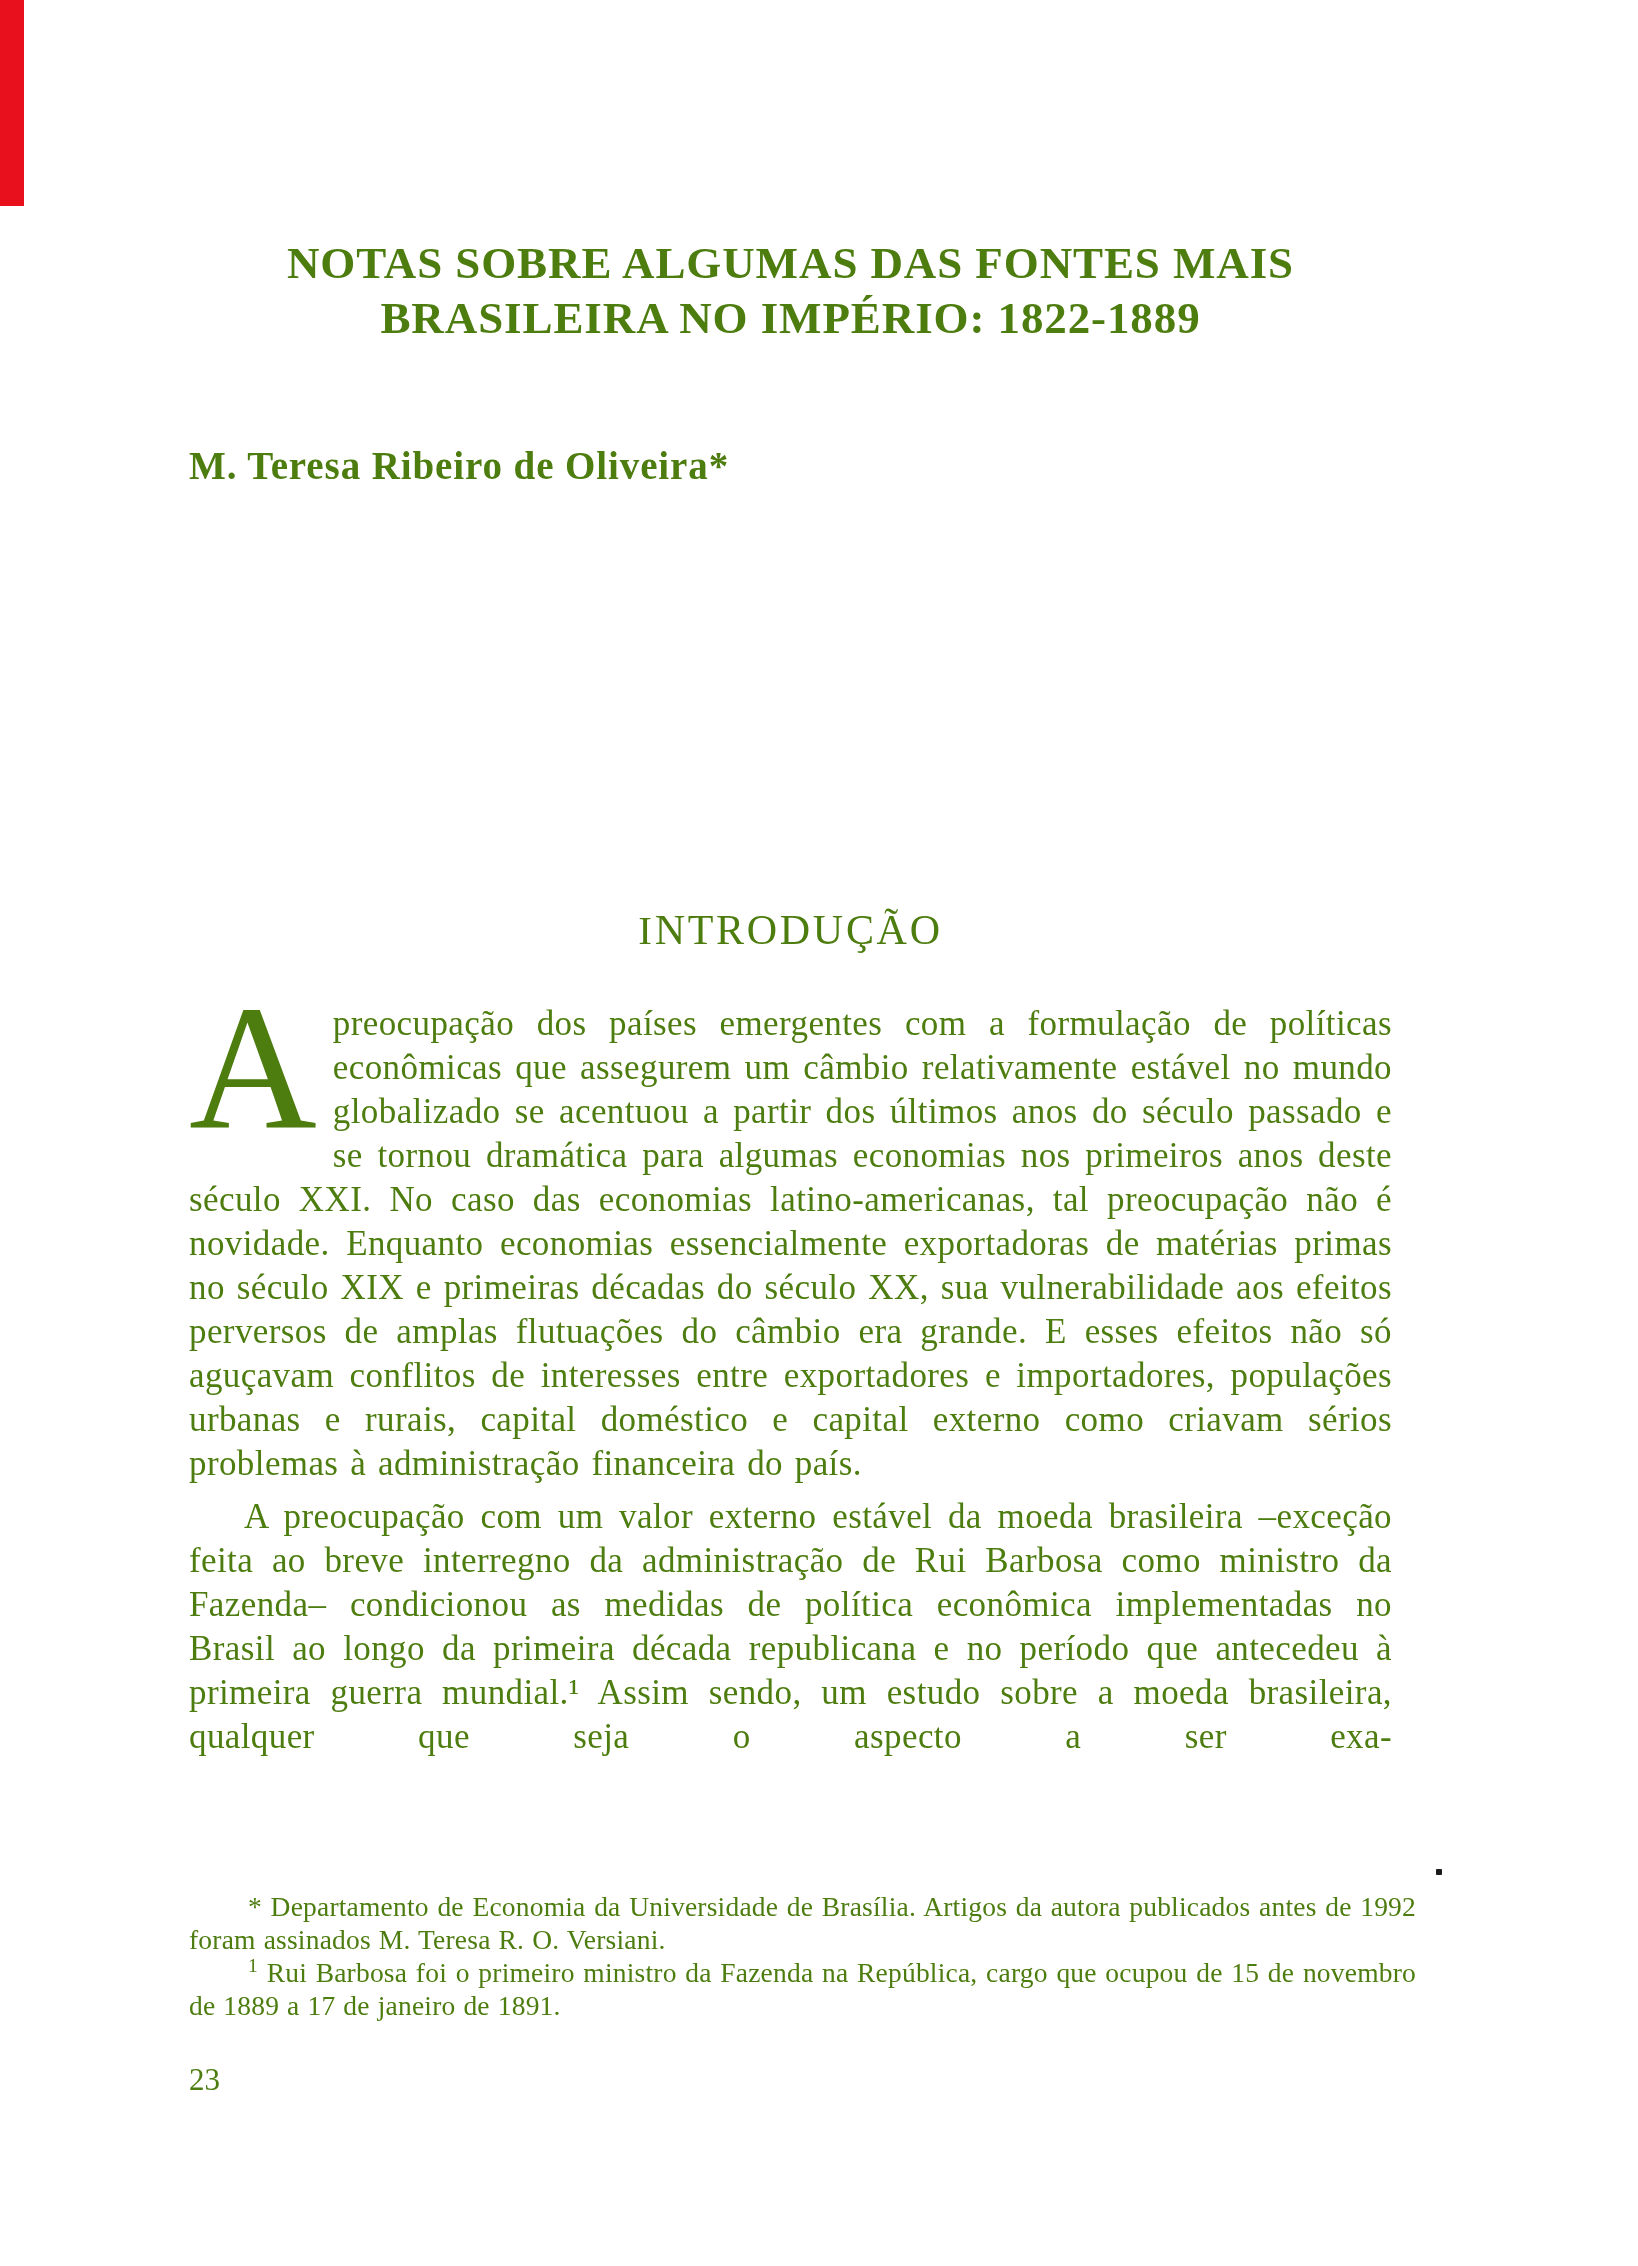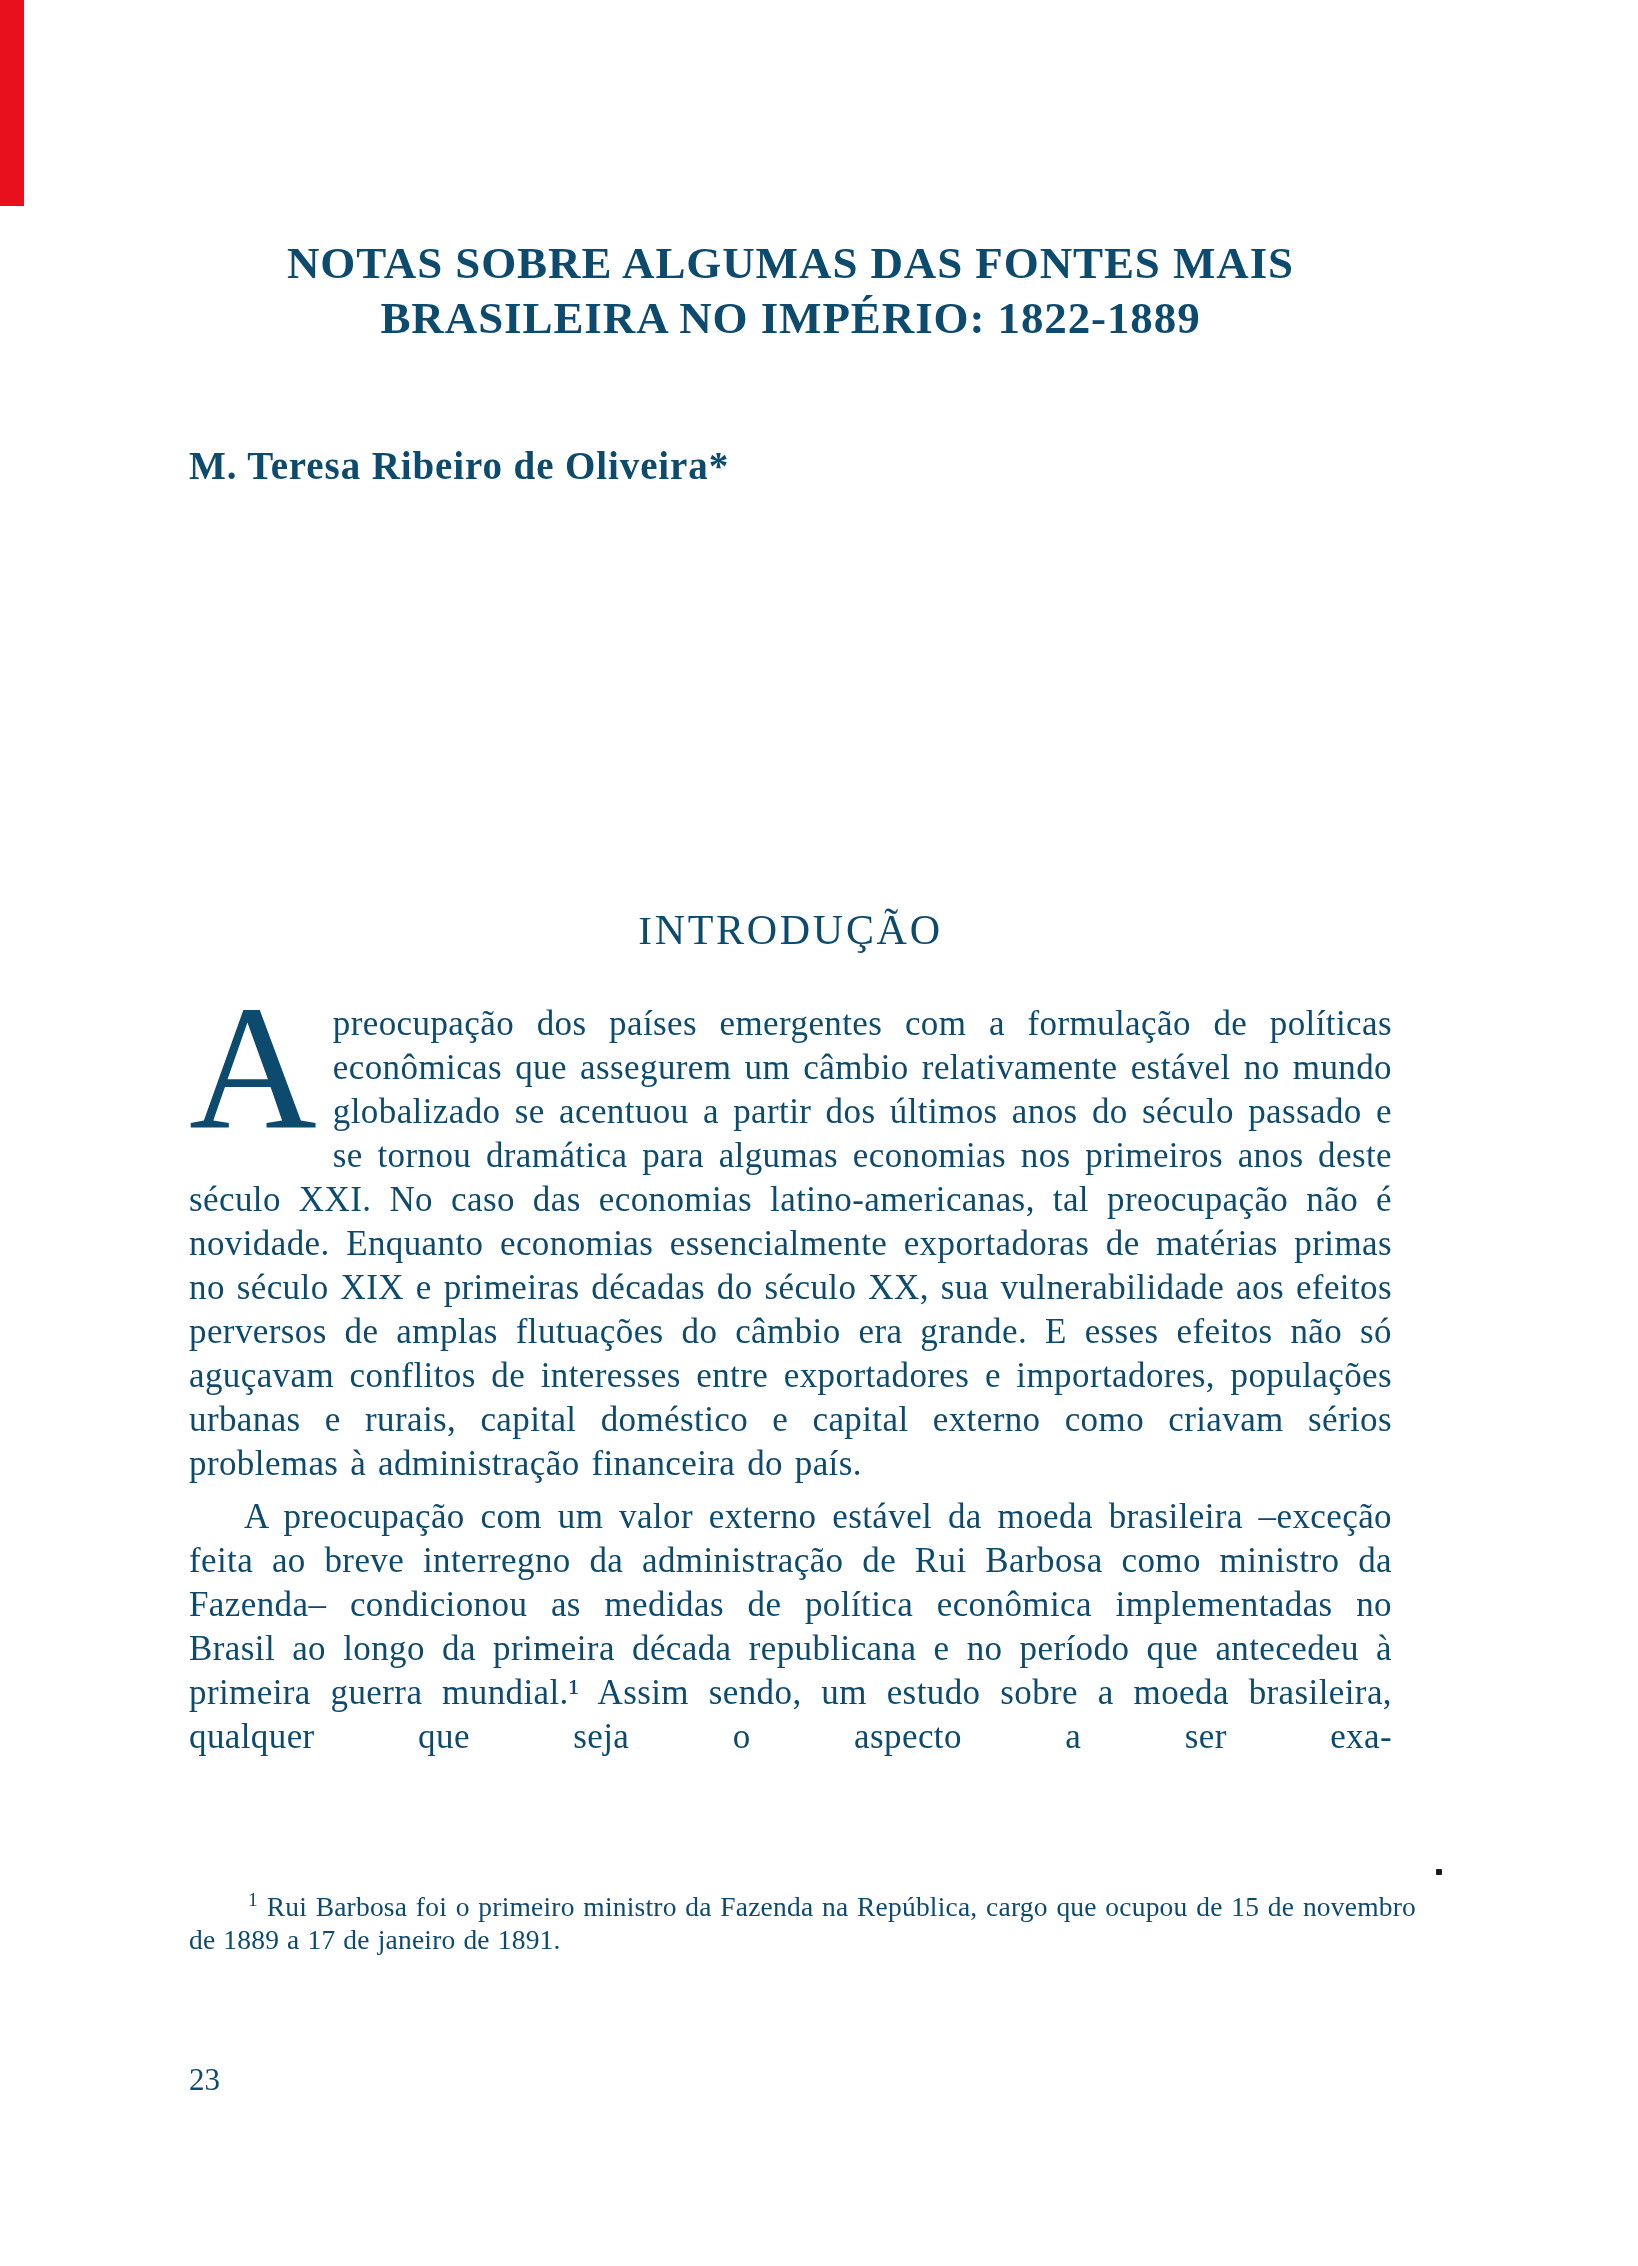--- a/index.html
+++ b/index.html
@@ -66,41 +66,42 @@
     font-size:31px;
   }
   .speck{
     position:absolute;left:1436px;top:1869px;
     width:6.2px;height:6.2px;background:#1a1a1a;border-radius:0.9px;
   }
 </style>
 </head>
 <body>
 
-<div class="page" style="color: #0c4a6e;">
+<div class="page" style="color: #4d7c0f;">
 
   <div class="bookmark" style="background: rgb(232, 16, 28);"></div>
 
   <div class="title-block">
     <div>NOTAS SOBRE ALGUMAS DAS FONTES MAIS</div>
     <div>BRASILEIRA NO IMPÉRIO: 1822-1889</div>
   </div>
 
   <div class="author-line">M. Teresa Ribeiro de Oliveira*</div>
 
   <div class="section-heading">
     <span class="initial">I</span><span class="rest">NTRODUÇÃO</span>
   </div>
 
   <div class="body-text">
     <p class="p1"><span class="dropcap">A</span><span>preocupação dos países emergentes com a formulação de políticas econômicas que assegurem um câmbio relativamente estável no mundo globalizado se acentuou a partir dos últimos anos do século passado e se tornou dramática para algumas economias nos primeiros anos deste século XXI. No caso das economias latino-americanas, tal preocupação não é novidade. Enquanto economias essencialmente exportadoras de matérias primas no século XIX e primeiras décadas do século XX, sua vulnerabilidade aos efeitos perversos de amplas flutuações do câmbio era grande. E esses efeitos não só aguçavam conflitos de interesses entre exportadores e importadores, populações urbanas e rurais, capital doméstico e capital externo como criavam sérios problemas à administração financeira do país.</span></p>
     <p class="p2">A preocupação com um valor externo estável da moeda brasileira –exceção feita ao breve interregno da administração de Rui Barbosa como ministro da Fazenda– condicionou as medidas de política econômica implementadas no Brasil ao longo da primeira década republicana e no período que antecedeu à primeira guerra mundial.¹ Assim sendo, um estudo sobre a moeda brasileira, qualquer que seja o aspecto a ser exa-</p>
   </div>
 
   <div class="footnotes">
+    <p><span>*</span><span> Departamento de Economia da Universidade de Brasília. Artigos da autora publicados antes de 1992 foram assinados M. Teresa R. O. Versiani.</span></p>
     <p><sup>1</sup><span> Rui Barbosa foi o primeiro ministro da Fazenda na República, cargo que ocupou de 15 de novembro de 1889 a 17 de janeiro de 1891.</span></p>
   </div>
 
   <div class="page-number">23</div>
 
   <div class="speck"></div>
 
 </div>
 
 

